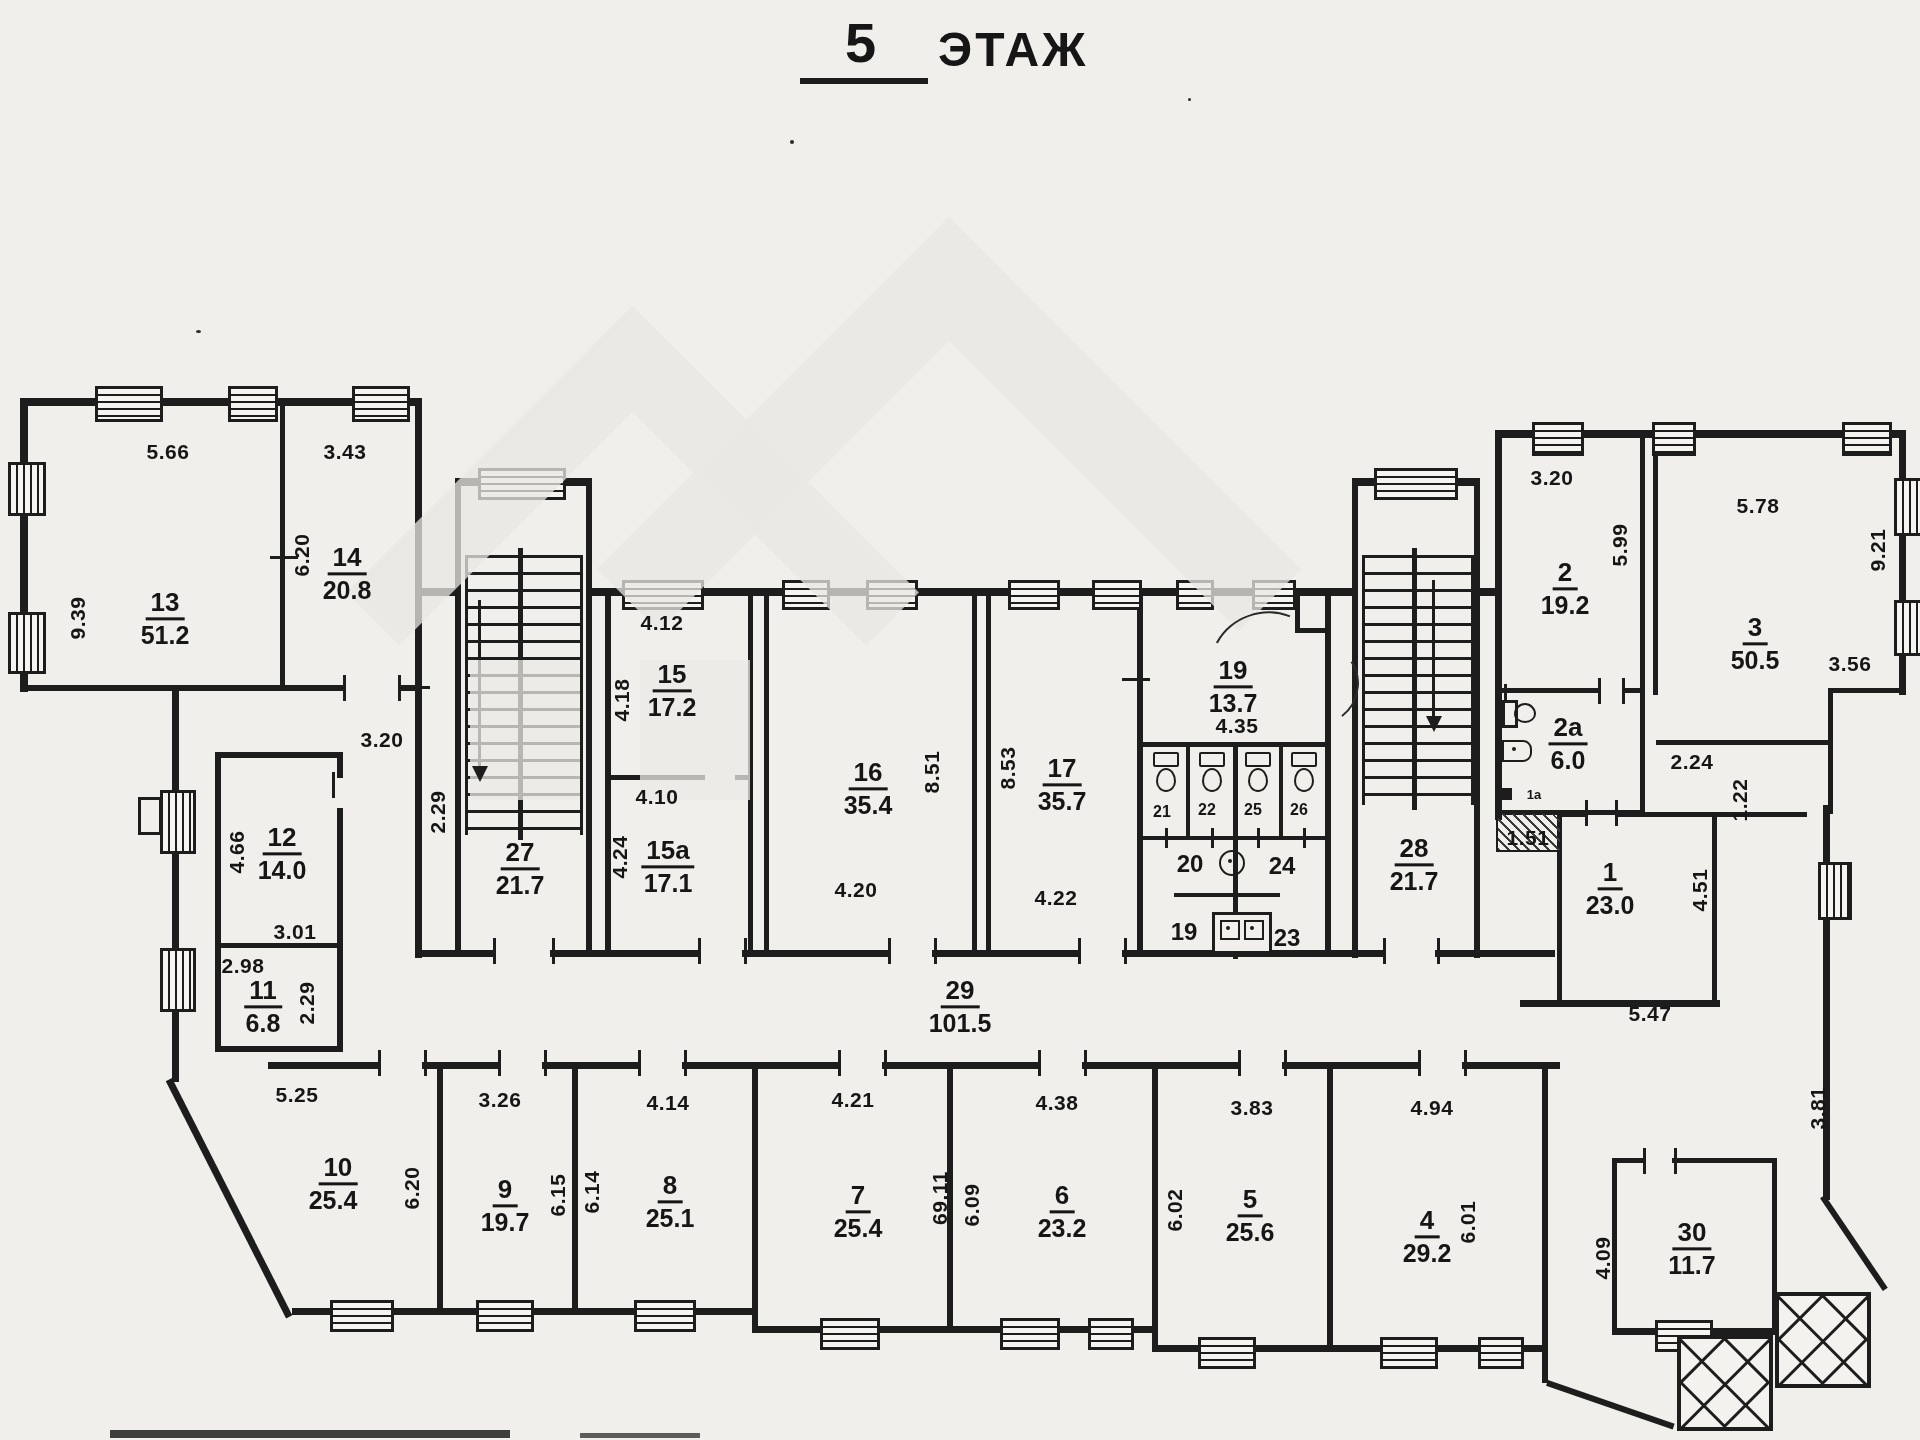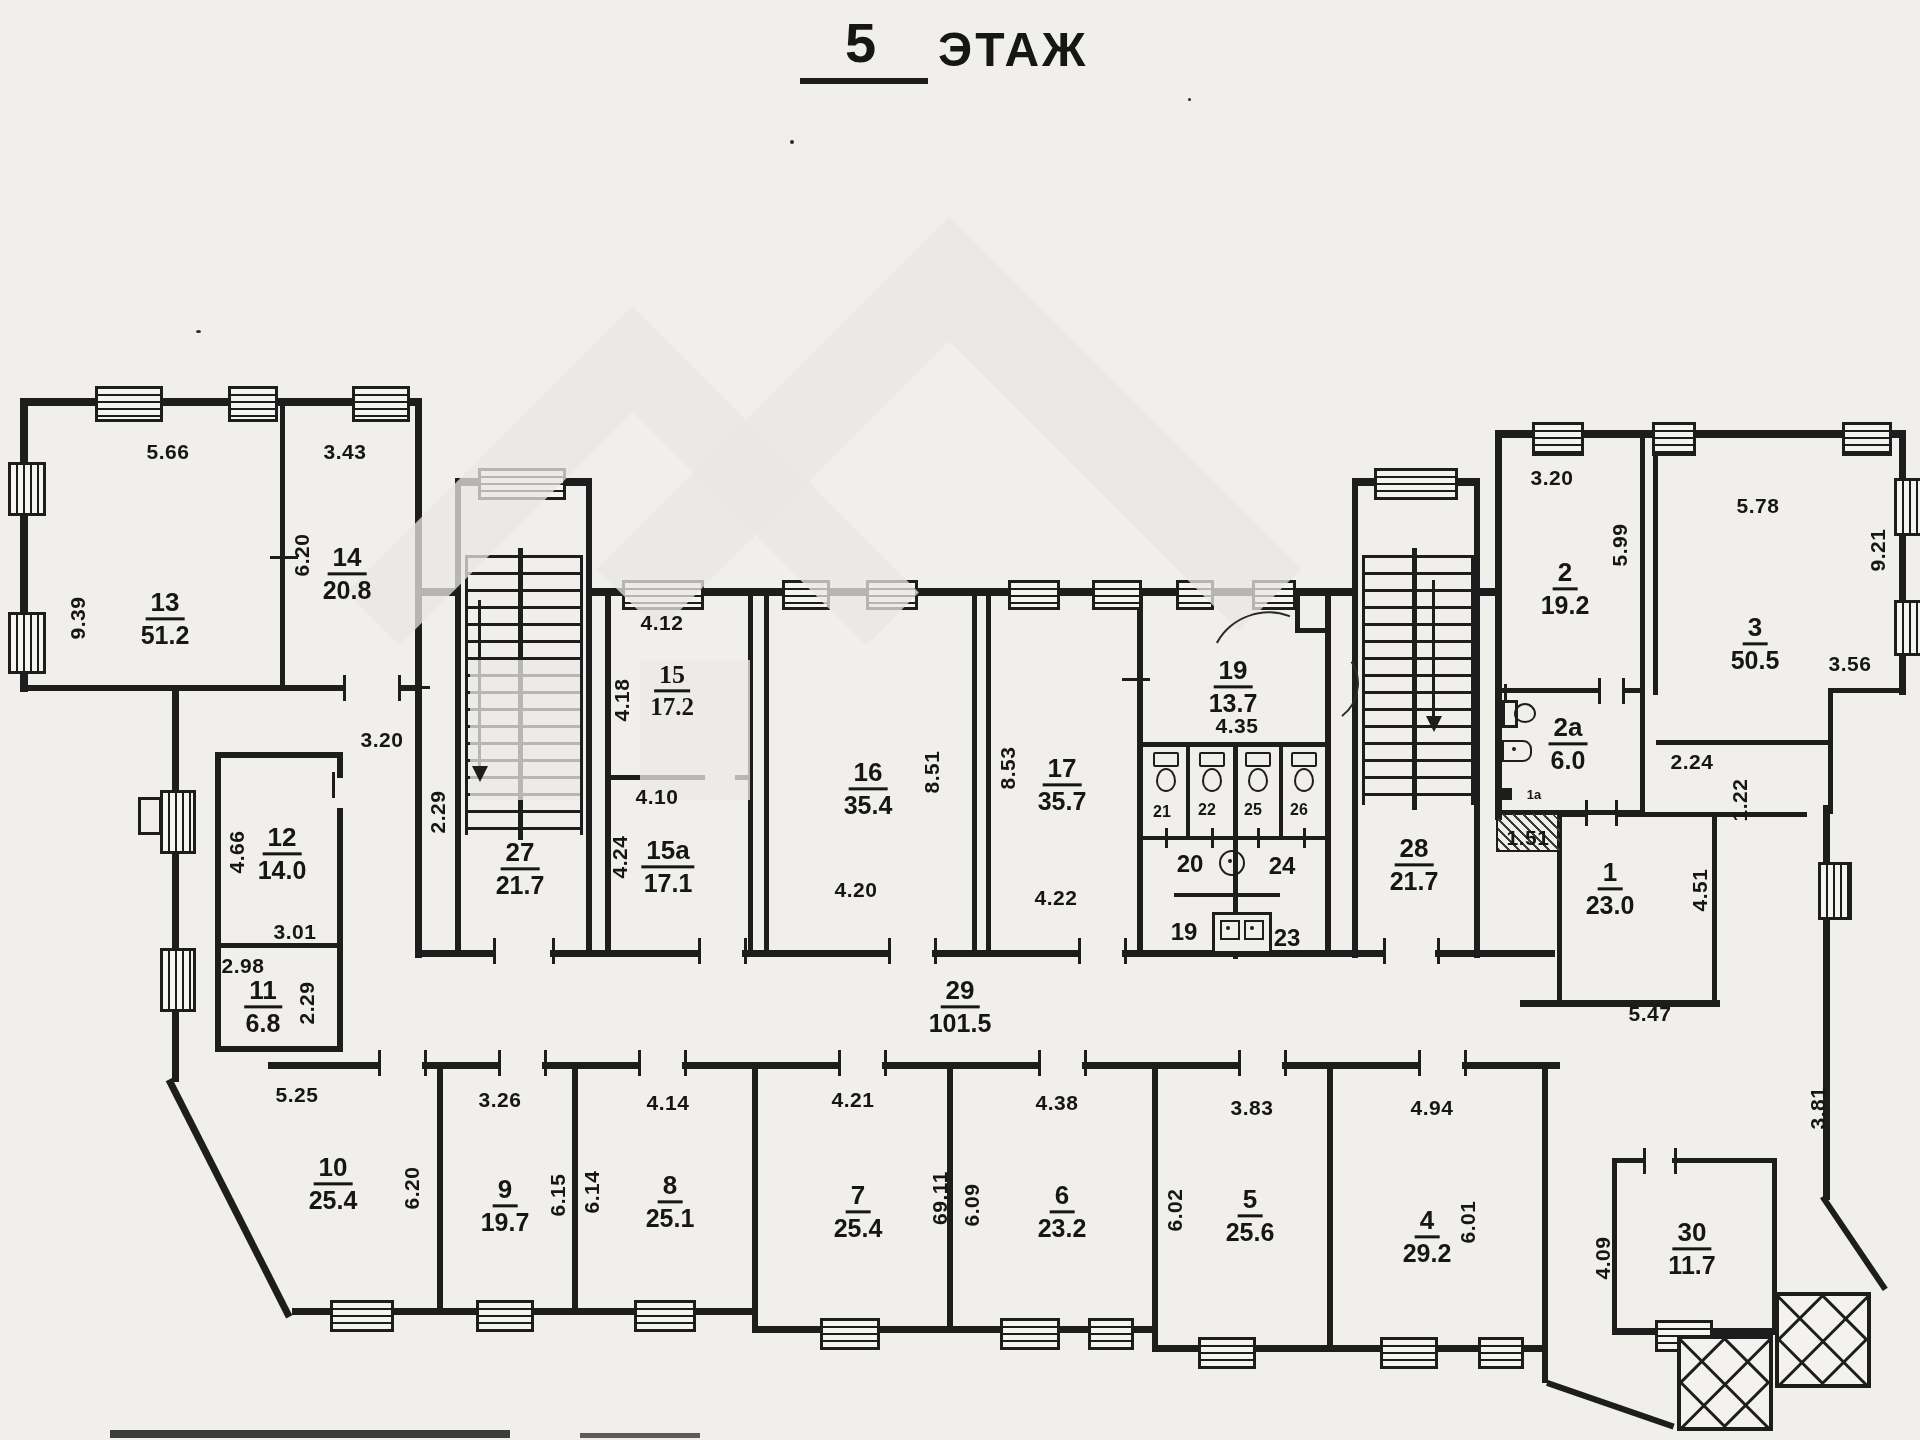--- a/index.html
+++ b/index.html
@@ -298,32 +298,32 @@
   <div class="tkv" style="left:1615px;top:800px;"></div>
   <div class="tkv" style="left:332px;top:772px;"></div>
   <div class="tkv" style="left:1643px;top:1148px;"></div>
   <div class="tkv" style="left:1674px;top:1148px;"></div>
 
   <div class="room" style="left:165px;top:620px;"><div class="rn">13</div><div class="ra">51.2</div></div>
   <div class="room" style="left:347px;top:575px;"><div class="rn">14</div><div class="ra">20.8</div></div>
   <div class="room" style="left:282px;top:855px;"><div class="rn">12</div><div class="ra">14.0</div></div>
   <div class="room" style="left:263px;top:1008px;"><div class="rn">11</div><div class="ra">6.8</div></div>
   <div class="room" style="left:520px;top:870px;"><div class="rn">27</div><div class="ra">21.7</div></div>
-  <div class="room" style="left:672px;top:692px;font-family:Liberation Serif, serif;"><div class="rn">15</div><div class="ra">17.2</div></div>
+  <div class="room" style="left:672px;top:692px;"><div class="rn">15</div><div class="ra">17.2</div></div>
   <div class="room" style="left:668px;top:868px;"><div class="rn">15а</div><div class="ra">17.1</div></div>
   <div class="room" style="left:868px;top:790px;"><div class="rn">16</div><div class="ra">35.4</div></div>
   <div class="room" style="left:1062px;top:786px;"><div class="rn">17</div><div class="ra">35.7</div></div>
   <div class="room" style="left:1233px;top:688px;"><div class="rn">19</div><div class="ra">13.7</div></div>
   <div class="room" style="left:1414px;top:866px;"><div class="rn">28</div><div class="ra">21.7</div></div>
   <div class="room" style="left:1565px;top:590px;"><div class="rn">2</div><div class="ra">19.2</div></div>
   <div class="room" style="left:1568px;top:745px;"><div class="rn">2а</div><div class="ra">6.0</div></div>
   <div class="room" style="left:1755px;top:645px;"><div class="rn">3</div><div class="ra">50.5</div></div>
   <div class="room" style="left:1610px;top:890px;"><div class="rn">1</div><div class="ra">23.0</div></div>
   <div class="room" style="left:960px;top:1008px;"><div class="rn">29</div><div class="ra">101.5</div></div>
-  <div class="room" style="left:333px;top:1185px;"><div class="rn">10</div><div class="ra">25.4</div></div>
+  <div class="room" style="left:333px;top:1185px;text-align:right;"><div class="rn">10</div><div class="ra">25.4</div></div>
   <div class="room" style="left:505px;top:1207px;"><div class="rn">9</div><div class="ra">19.7</div></div>
   <div class="room" style="left:670px;top:1203px;"><div class="rn">8</div><div class="ra">25.1</div></div>
   <div class="room" style="left:858px;top:1213px;"><div class="rn">7</div><div class="ra">25.4</div></div>
   <div class="room" style="left:1062px;top:1213px;"><div class="rn">6</div><div class="ra">23.2</div></div>
   <div class="room" style="left:1250px;top:1217px;"><div class="rn">5</div><div class="ra">25.6</div></div>
   <div class="room" style="left:1427px;top:1238px;"><div class="rn">4</div><div class="ra">29.2</div></div>
   <div class="room" style="left:1692px;top:1250px;"><div class="rn">30</div><div class="ra">11.7</div></div>
 
   <div class="cell" style="left:1162px;top:812px;">21</div>
   <div class="cell" style="left:1207px;top:810px;">22</div>

